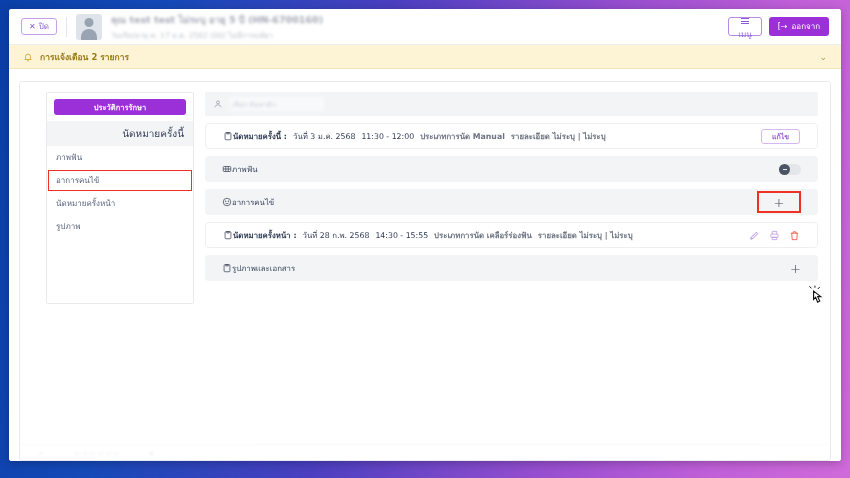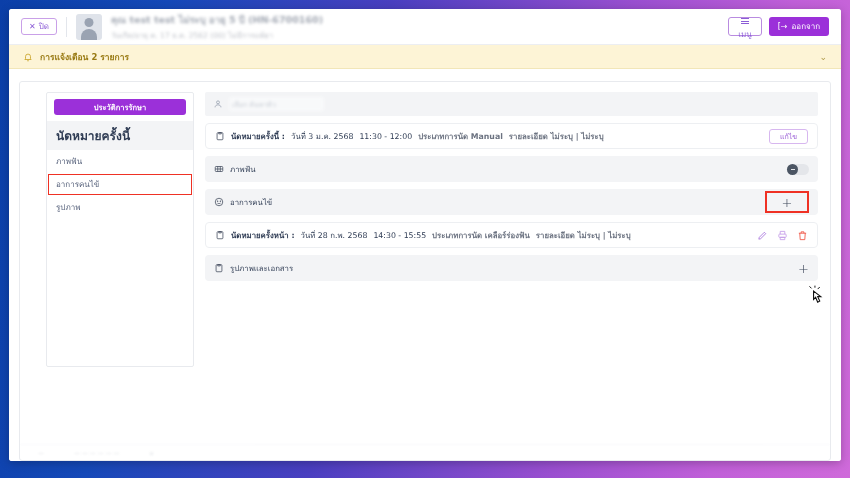--- a/index.html
+++ b/index.html
@@ -90,44 +90,44 @@
   
   .tabs{ display:flex; align-items:center; gap:0; padding:8px 0 0 38px; border-bottom:1px solid #edeff2; height:30px;}
   .tab{ font-size:8.5px;color:#55607a;padding:4px 12px 7px 12px;position:relative; }
   .tab.active{ color:#8b3fd6; font-weight:bold; }
   .tab.boxed{ outline:1.5px solid #ef3124; outline-offset:-1px; }
 
   .content{ flex:1; display:flex; padding:10px 12px 0 26px; gap:11px; }
 
   
   .sidebar{ width:148px; flex:0 0 148px; border:1px solid #e8eaee; border-radius:2px; background:#fff;
-            display:flex; flex-direction:column; align-self:flex-start; height:275px;}
+            display:flex; flex-direction:column; align-self:flex-start; height:212px;}
   .side-btn{ margin:6px 7px; height:16px; border-radius:3px; background:#9b30d9;
              display:flex;align-items:center;justify-content:center;color:#fff;font-size:7.5px;font-weight:bold;}
-  .side-hd{ background:#f3f4f6; font-size:12px;font-weight:bold;color:#2f3c54;padding:5px 9px; }
+  .side-hd{ background:#f3f4f6; font-size:10px;font-weight:normal;color:#2f3c54;padding:5px 9px;text-align:right; }
   .side-it{ font-size:8px;color:#55607a;padding:5px 9px; }
   .side-it.boxed{ outline:1.5px solid #ef3124; outline-offset:-2px; }
 
   
   .main{ flex:1; display:flex; flex-direction:column; gap:7px; }
   .searchrow{ height:24px; background:#f3f4f6; border-radius:2px; display:flex; align-items:center; padding:0 8px; gap:6px;}
   .search-ic{ width:10px;height:10px;color:#9aa3b2; }
   .search-box{ width:95px;height:14px;background:#fafbfc;border-radius:2px;filter:blur(1.4px);
                font-size:7px;color:#b9bfc9;display:flex;align-items:center;padding:0 3px;opacity:.8;}
 
-  .row{ min-height:26px; background:#f3f4f6; border-radius:4px; display:flex; align-items:center; padding:0 9px; gap:6px;}
+  .row{ min-height:26px; background:#f3f4f6; border-radius:4px; display:flex; align-items:center; padding:0 17px; }
   .row.white{ background:#fff; border:1px solid #edeff2; }
   .row-ic{ width:10px;height:10px;color:#55607a;flex:0 0 10px;}
   .row-txt{ font-size:7.8px; color:#2f3c54; display:flex; align-items:baseline; gap:6px; flex-wrap:wrap;}
   .row-txt b{ font-weight:bold; }
   .row-txt .mut{ color:#6b7280;font-weight:bold; }
   .row-right{ margin-left:auto; display:flex; align-items:center; gap:9px; }
 
   .btn-edit-sm{ height:15px;padding:0 10px;border:1px solid #d7b7ef;border-radius:3px;background:#fff;
-                color:#9b5fd6;font-size:7px;display:flex;align-items:center;filter:blur(.2px);}
+                color:#9b5fd6;font-size:7px;display:flex;align-items:center;filter:blur(.2px);font-weight:bold;}
   .toggle{ width:22px;height:11px;border-radius:6px;background:#e4e6ea;position:relative;}
   .toggle:before{content:"";position:absolute;left:0;top:0;width:11px;height:11px;border-radius:50%;background:#4b5563;}
   .toggle:after{content:"";position:absolute;left:3.5px;top:5px;width:4px;height:1.2px;background:#e4e6ea;}
   .plus{ font-size:13px;color:#3c4659;line-height:1;font-weight:300; }
   .plus-hl{ position:relative;width:44px;height:22px;display:flex;align-items:center;justify-content:center;
             border:2px solid #ef3124; }
   .act-ic{ width:11px;height:11px; }
 
   
   .cursor{ position:absolute; left:806px; top:285px; width:22px;height:26px; pointer-events:none; }
@@ -182,20 +182,21 @@
     <div class="card">
 
 
       <div class="content">
 
         <div class="sidebar">
           <div class="side-btn">ประวัติการรักษา</div>
           <div class="side-hd">นัดหมายครั้งนี้</div>
           <div class="side-it">ภาพฟัน</div>
           <div class="side-it boxed">อาการคนไข้</div>
+          <div class="side-it">นัดหมายครั้งหน้า</div>
           <div class="side-it">รูปภาพ</div>
         </div>
 
         <div class="main">
 
           <div class="searchrow">
             <svg class="search-ic" viewBox="0 0 24 24" fill="none" stroke="#9aa3b2" stroke-width="2">
                 <circle cx="12" cy="8" r="3.5"></circle>
                 <path d="M5 20c0-4 3.2-6 7-6s7 2 7 6"></path>
               </svg>

